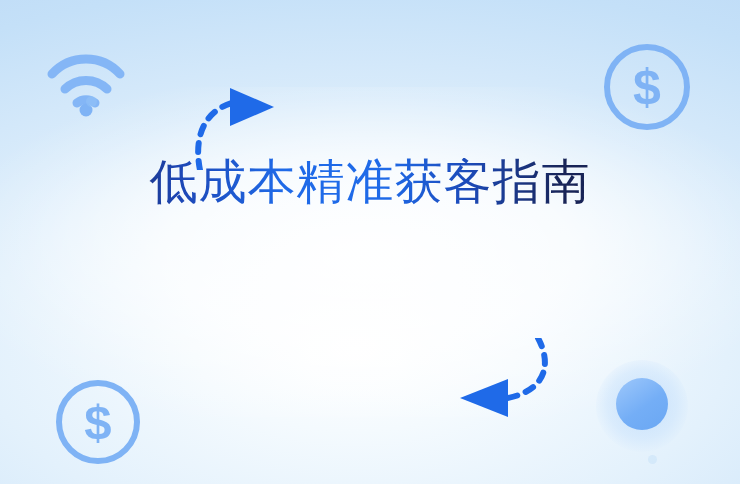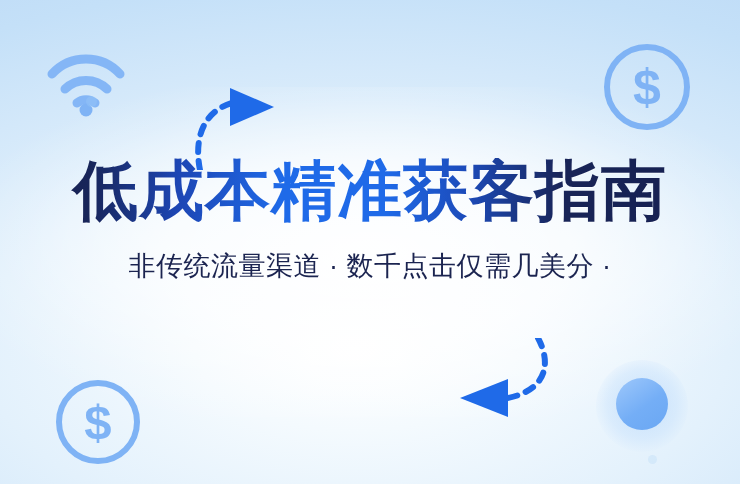--- a/index.html
+++ b/index.html
@@ -59,23 +59,23 @@
   #speck-b { left:648px; top:455px; width:9px;  height:9px; background:rgba(160,205,248,0.22); }
 
   
   #text-block {
     position:absolute;
     left:0; right:0; top:158px;
     text-align:center;
   }
 
   #main-title {
-    font-size:65px;
+    font-size:48px;
     line-height:1.0;
-    font-weight:bold;
+    font-weight:normal;
     letter-spacing:1px;
     white-space:nowrap;
     background-image:linear-gradient(
         to right,
         #151f4f 0%,
         #182559 12%,
         #1d46b4 24%,
         #1f6ae8 38%,
         #1f6ae8 52%,
         #1c4bba 63%,
@@ -149,17 +149,16 @@
     <div class="dot-halo"></div>
     <div class="dot-core"></div>
   </div>
 
   <div class="deco speck" id="speck-a"></div>
   <div class="deco speck" id="speck-b"></div>
 
   <div id="text-block">
     <h1 id="main-title">低成本精准获客指南</h1>
     <div id="subtitle">
-      <span class="sub-line">非传统流量渠道 · 数千点击仅需几美分 ·</span>
     </div>
   </div>
 
 </div>
 
 </body></html>

